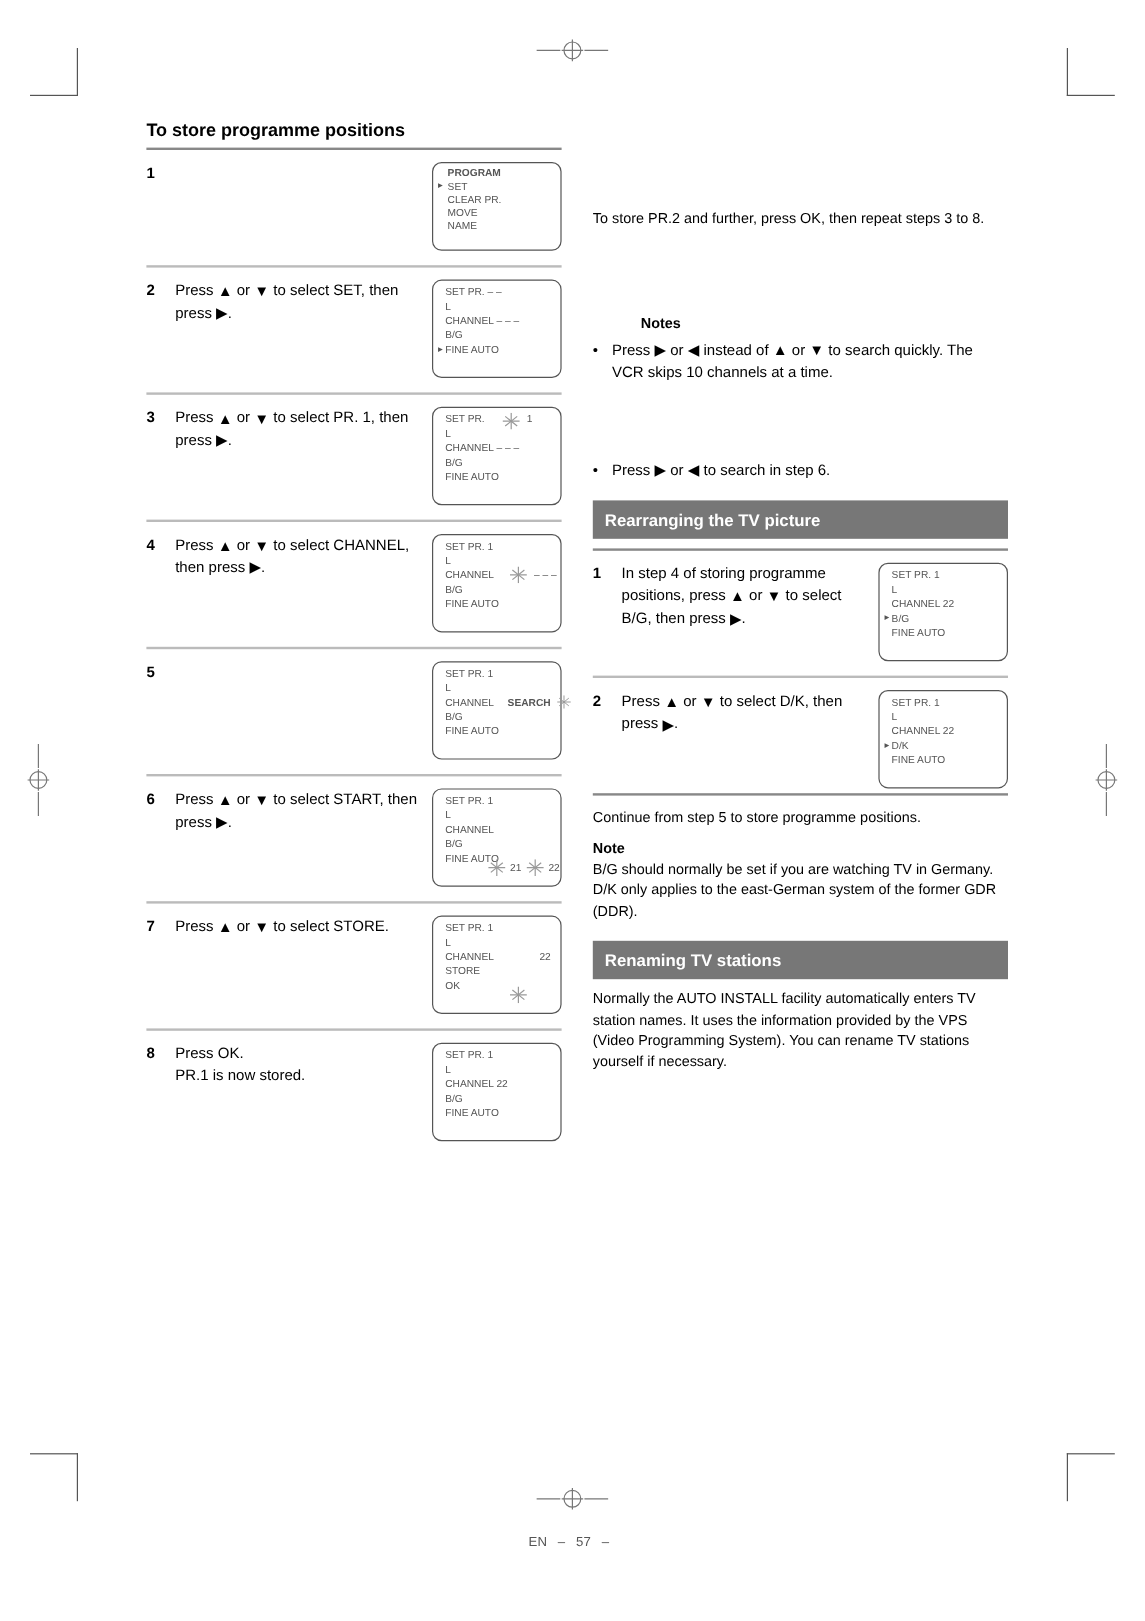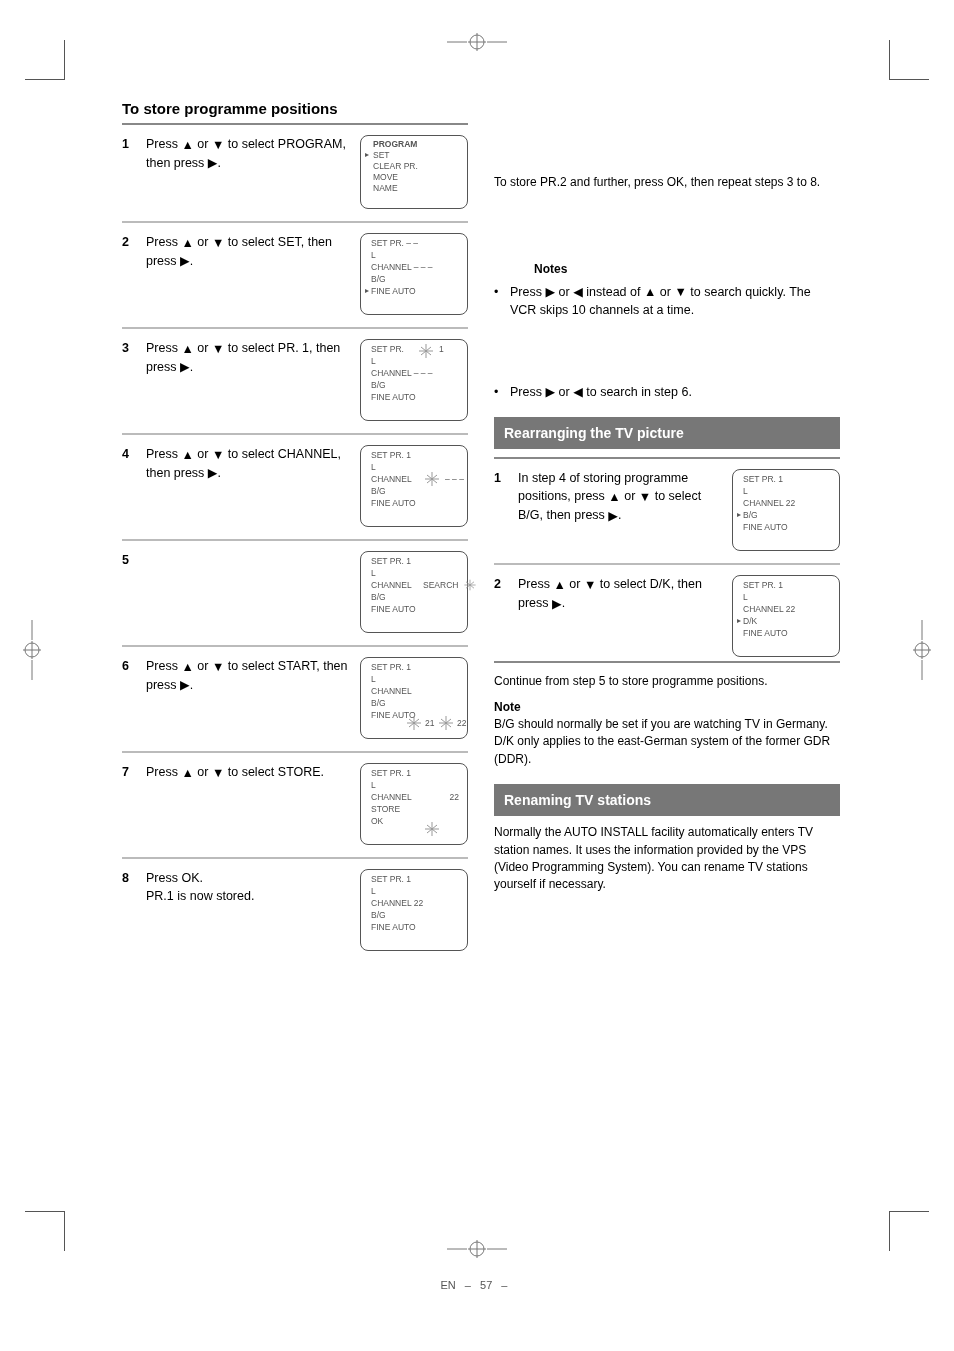--- a/index.html
+++ b/index.html
@@ -101,28 +101,20 @@
     <div class="cols">
 
       <div class="colL">
         <div class="heading">To store programme positions</div>
         <hr class="hr-strong">
 
         <div class="row">
           <div class="left">
             <div class="step">
               <div class="num">1</div>
-              <div class="txt">
-                <span>Press</span>
-                <span class="tri">▲</span>
-                <span>or</span>
-                <span class="tri">▼</span>
-                <span>to select PROGRAM, then press</span>
-                <span class="tri">▶</span><span>.</span>
-              </div>
             </div>
           </div>
           <div class="screen">
             <span class="cursor" style="top:14px;">▸</span>
             <span class="lbl" style="top:3px; left:12px;font-weight:bold;">PROGRAM</span>
             <span class="lbl" style="top:14px; left:12px;">SET</span>
             <span class="lbl" style="top:25px; left:12px;">CLEAR PR.</span>
             <span class="lbl" style="top:36px; left:12px;">MOVE</span>
             <span class="lbl" style="top:47px; left:12px;">NAME</span>
           </div>
@@ -223,21 +215,21 @@
         <div class="row">
           <div class="left">
             <div class="step">
               <div class="num">5</div>
             </div>
           </div>
           <div class="screen" style="height:82px;">
             <span class="lbl" style="top:4px; left:10px;">SET  PR.  1</span>
             <span class="lbl" style="top:16px; left:10px;">L</span>
             <span class="lbl" style="top:28px; left:10px;">CHANNEL</span>
-            <span class="lbl" style="top:28px; left:62px;">SEARCH</span>
+            <span class="lbl" style="top:28px; left:62px;font-weight:bold;">SEARCH</span>
             <svg class="sparkle" style="top:26px; left:100px; transform:scale(0.8);" width="18" height="14">
                 <g stroke="#999" stroke-width="1">
                   <line x1="9" y1="0" x2="9" y2="14"></line>
                   <line x1="2" y1="7" x2="16" y2="7"></line>
                   <line x1="4" y1="3" x2="14" y2="11"></line>
                   <line x1="4" y1="11" x2="14" y2="3"></line>
                 </g>
               </svg>
             <span class="lbl" style="top:40px; left:10px;">B/G</span>
             <span class="lbl" style="top:52px; left:10px;">FINE  AUTO</span>

